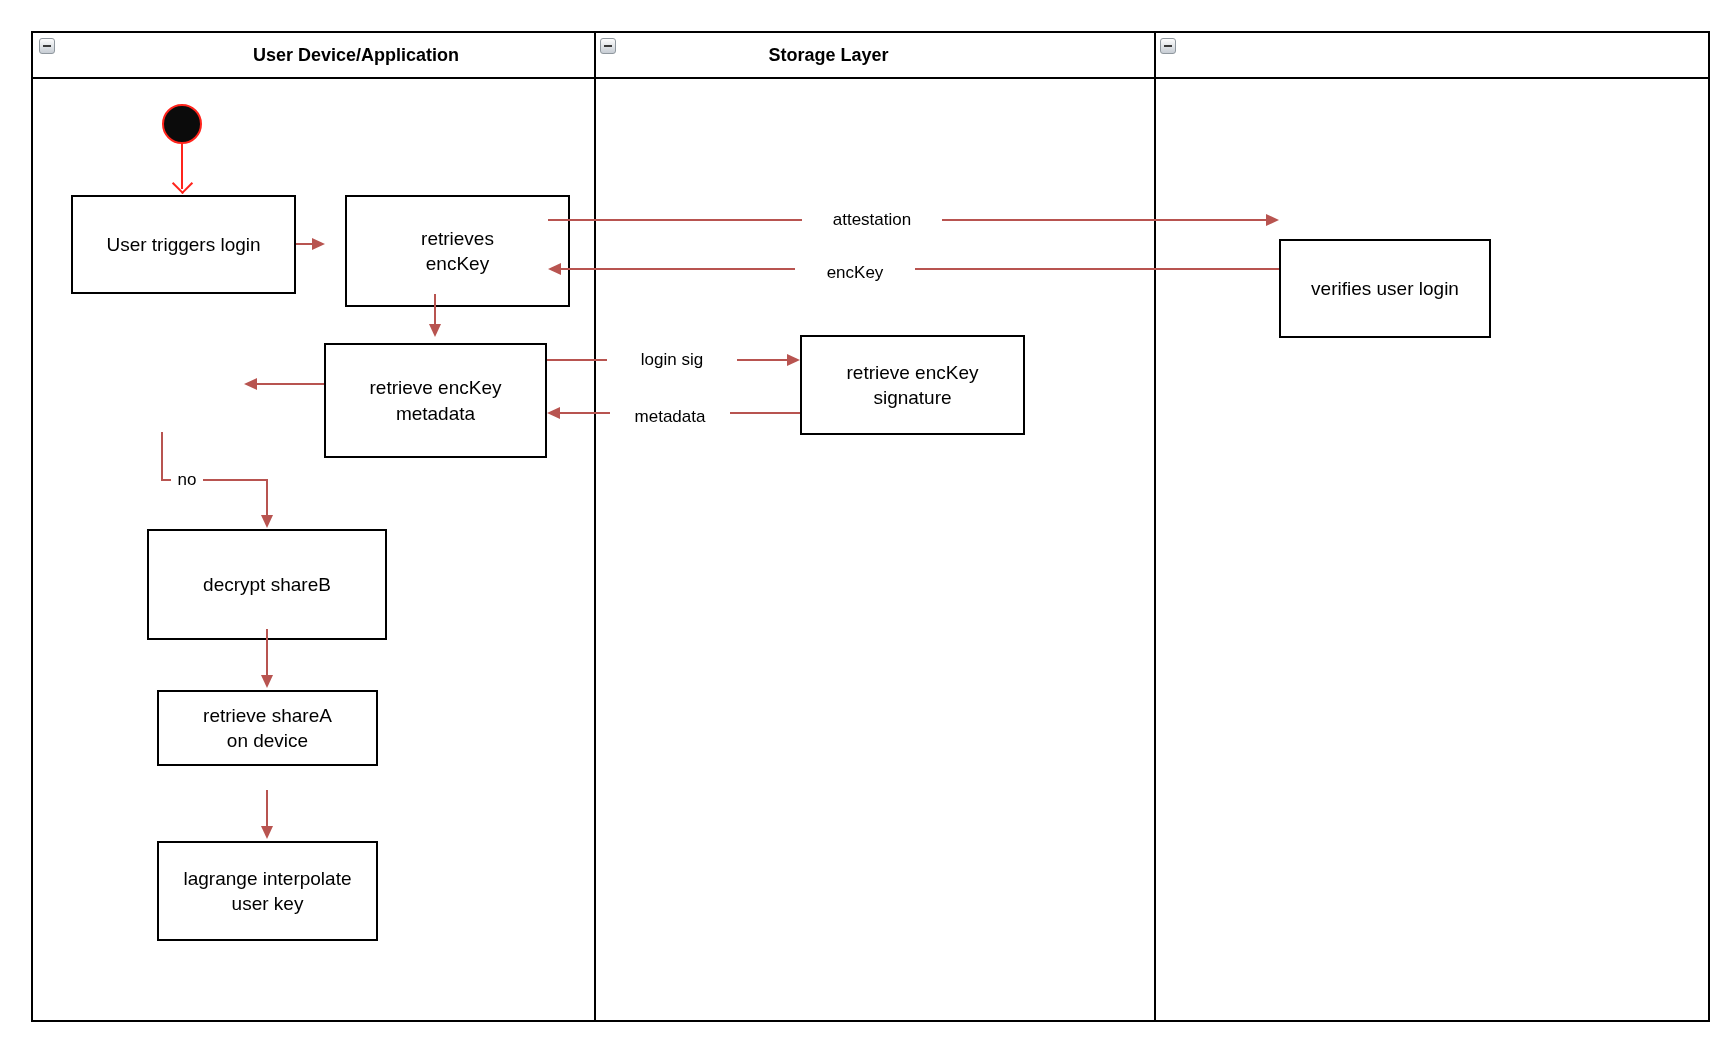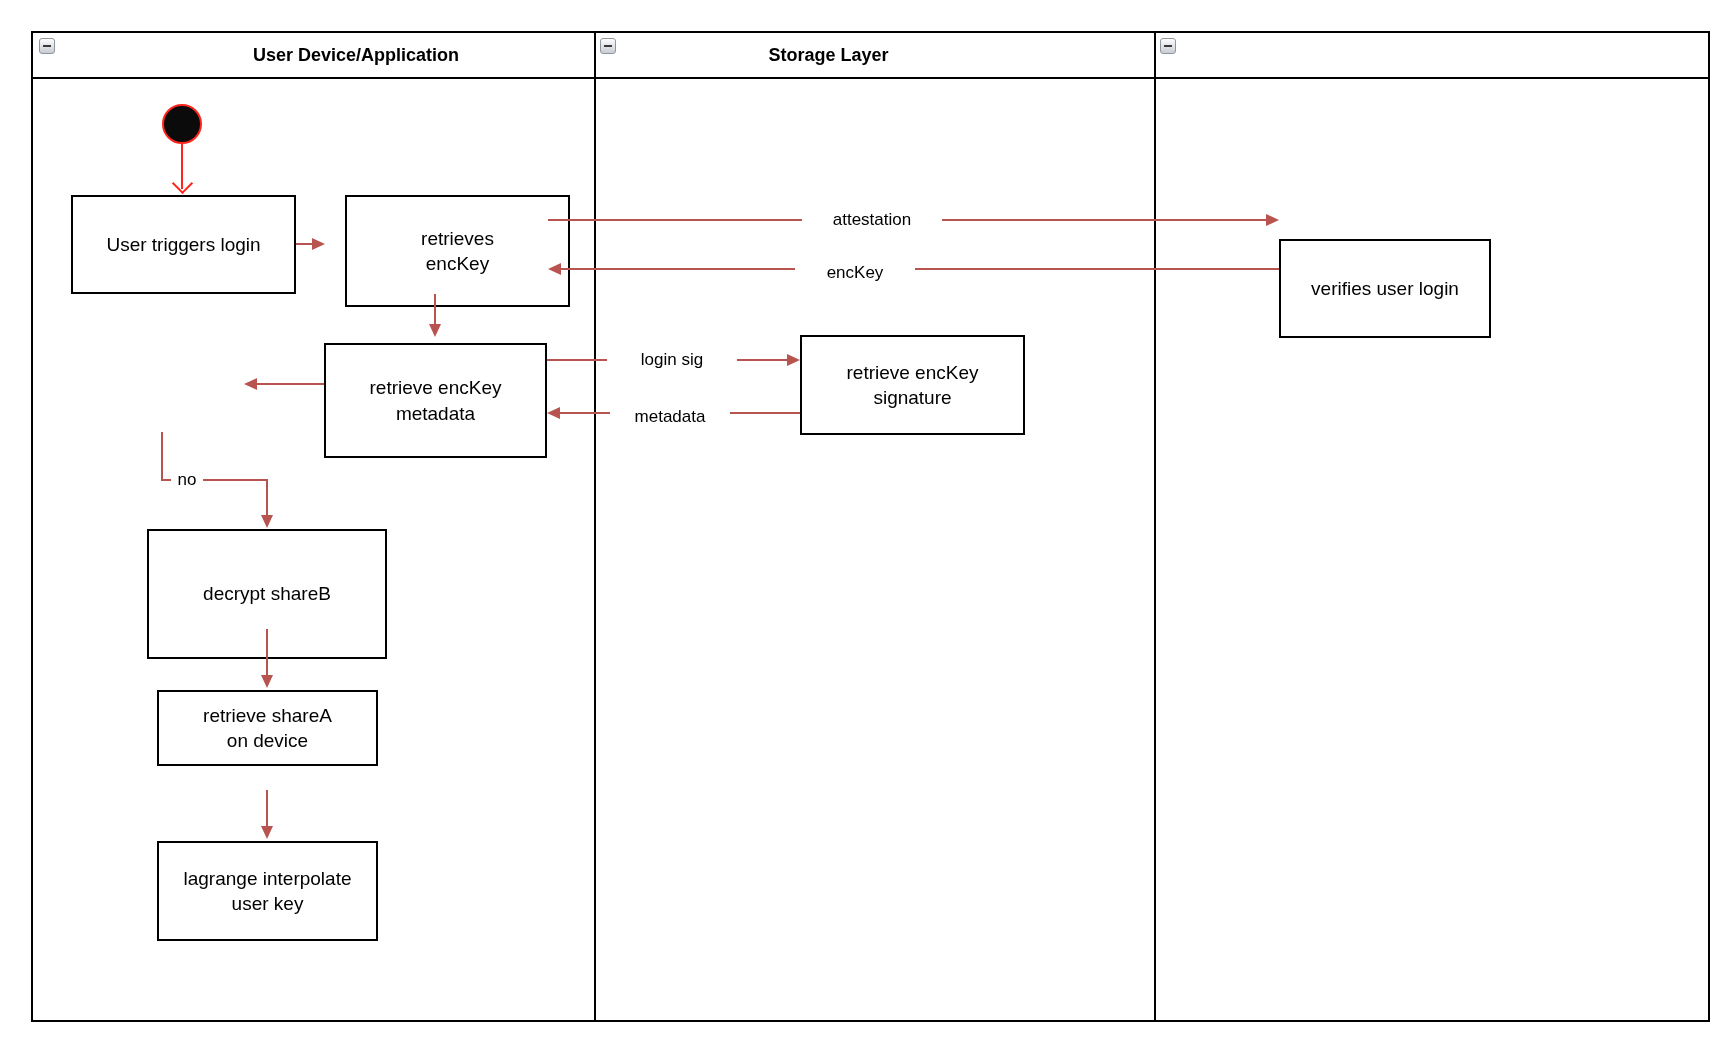--- a/index.html
+++ b/index.html
@@ -111,21 +111,21 @@
     <div class="hline" style="left:222px;top:350px;width:69px;"></div>
     <div class="tri-l" style="left:211px;top:345px;"></div>
 
 
     <div class="vline" style="left:128px;top:399px;height:48px;"></div>
     <div class="hline" style="left:128px;top:446px;width:107px;"></div>
     <div class="vline" style="left:233px;top:446px;height:38px;"></div>
     <div class="tri-d" style="left:228px;top:482px;"></div>
     <div class="edge-label" style="left:138px;top:436px;width:32px;">no</div>
 
-    <div class="node" style="left:114px;top:496px;width:240px;height:130px;">
+    <div class="node" style="left:114px;top:496px;width:240px;height:111px;">
       <span>decrypt shareB</span>
     </div>
     <div class="vline" style="left:233px;top:596px;height:48px;"></div>
     <div class="tri-d" style="left:228px;top:642px;"></div>
 
     <div class="node" style="left:124px;top:657px;width:221px;height:76px;">
       <span>retrieve shareA
 on device</span>
     </div>
     <div class="vline" style="left:233px;top:757px;height:38px;"></div>

